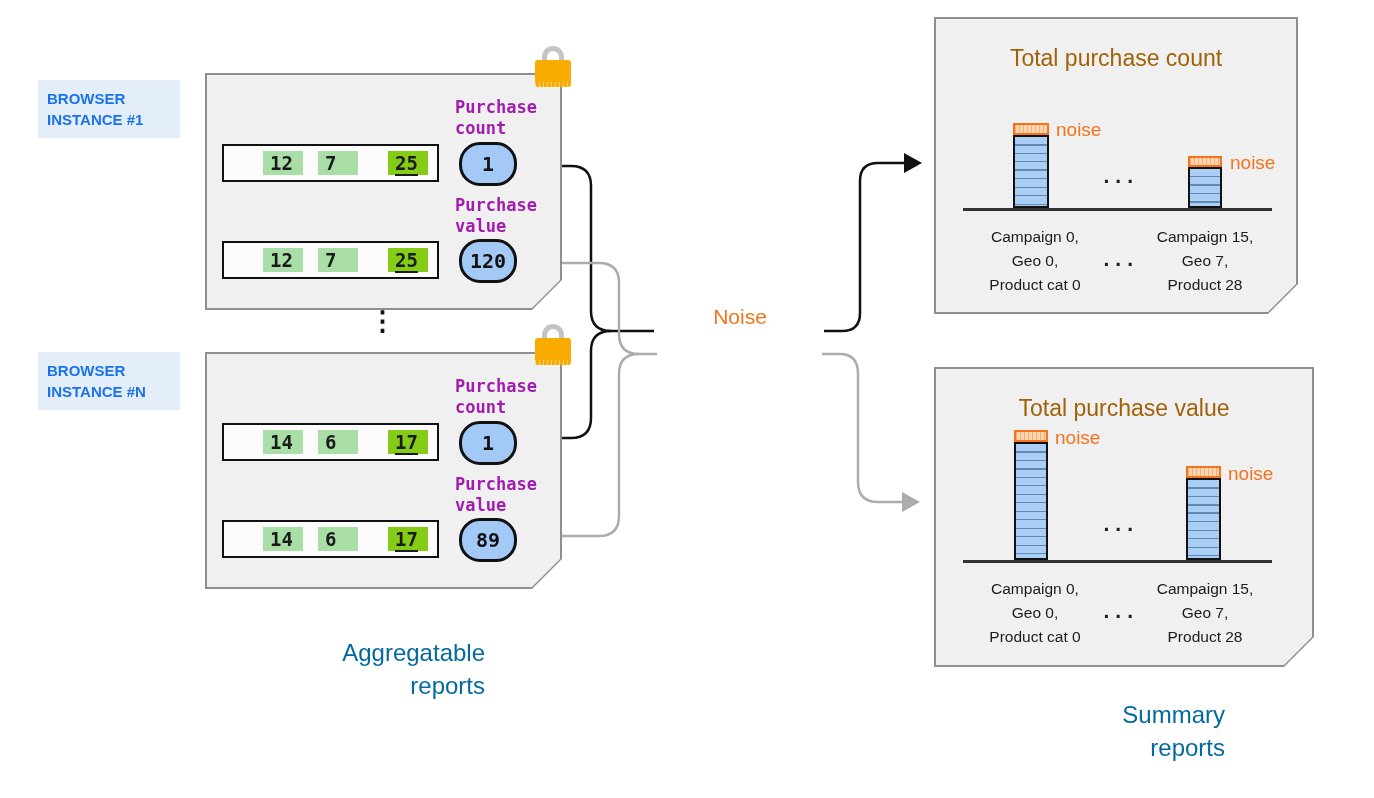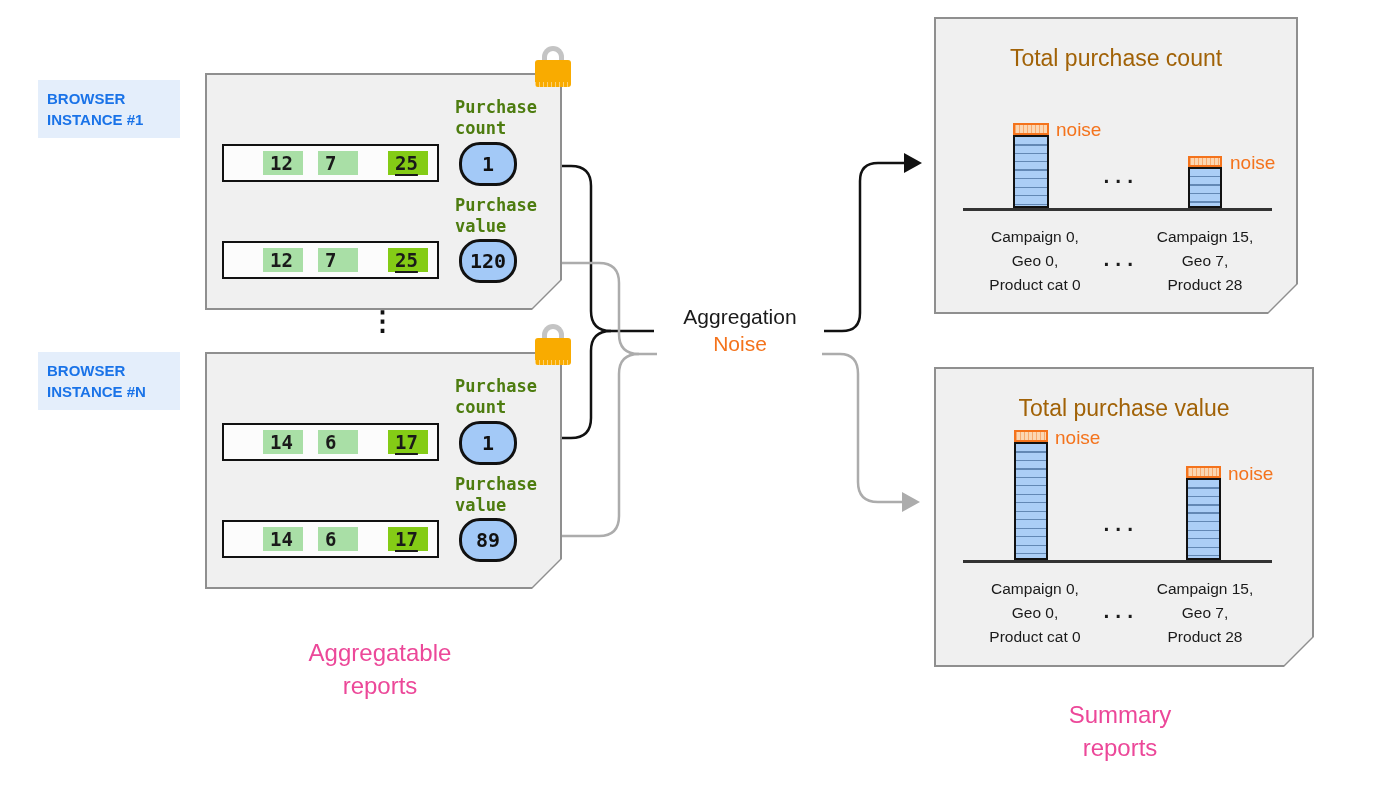--- a/index.html
+++ b/index.html
@@ -32,21 +32,21 @@
     border:2.5px solid #111;box-sizing:border-box;display:flex;align-items:center;
     padding:0 9px 0 7px;}
   .chip{font-family:"DejaVu Sans Mono",monospace;font-weight:bold;font-size:19px;color:#1a1a1a;
     width:40px;box-sizing:border-box;padding:1px 0 1px 7px;}
   .chip.green{background:#A9DFA6;margin-left:32px;}
   .chip.green + .chip.green{margin-left:15px;}
   .chip.yellow{background:#84cc16;margin-left:auto;text-decoration:underline;
     text-decoration-thickness:2px;text-underline-offset:4px;}
 
   .metric-label{position:absolute;left:250px;width:112px;font-family:"DejaVu Sans Mono",monospace;
-    font-weight:bold;font-size:17px;line-height:21px;color:#4d7c0f;}
+    font-weight:bold;font-size:17px;line-height:21px;color:#a21caf;}
   .pill{position:absolute;left:254px;width:58px;height:44px;background:#A3C9F7;border:3px solid #111;
     border-radius:21px;box-sizing:border-box;display:flex;align-items:center;justify-content:center;
     font-family:"DejaVu Sans Mono",monospace;font-weight:bold;font-size:20px;color:#111;}
 
   .vdots{position:absolute;left:369px;top:306px;font-family:"DejaVu Sans Mono",monospace;
     font-weight:bold;font-size:27px;line-height:1.1;color:#111;}
 
   .pipeline{position:absolute;left:648px;top:303px;width:184px;text-align:center;
     font-size:21px;line-height:27px;color:#1a1a1a;}
   .pipeline .noise-step{color:#F4731C;}
@@ -59,22 +59,22 @@
     background-image:repeating-linear-gradient(90deg, rgba(244,115,28,.45) 0 1.5px, rgba(0,0,0,0) 1.5px 4px);}
   .bar{width:100%;box-sizing:border-box;border:2.5px solid #111;border-top-width:2px;
     background-color:#ABCEF6;
     background-image:repeating-linear-gradient(180deg, rgba(0,0,0,0) 0 7px, rgba(59,98,145,.65) 7px 8.5px);}
   .noise-text{position:absolute;color:#F4731C;font-size:19px;}
   .xlabel{position:absolute;width:160px;text-align:center;font-size:15.5px;line-height:24px;
     color:#1a1a1a;white-space:pre-line;}
   .dots{position:absolute;font-family:"DejaVu Sans Mono",monospace;font-weight:bold;
     font-size:18px;letter-spacing:1px;color:#1a1a1a;}
 
-  .section-label{position:absolute;width:210px;text-align:center;font-size:24px;line-height:33px;
-    color:#ec4899;white-space:pre-line;}
+  .section-label{position:absolute;width:210px;text-align:right;font-size:24px;line-height:33px;
+    color:#0369a1;white-space:pre-line;}
 </style>
 </head>
 <body>
 
 <div class="canvas">
 
   <svg class="connector-svg" viewBox="0 0 1374 798" xmlns="http://www.w3.org/2000/svg">
 
     <path d="M519,166 H571 Q591,166 591,186 V311 Q591,331 611,331 H654" fill="none" stroke="#111" stroke-width="2.5"></path>
     <path d="M519,438 H571 Q591,438 591,418 V351 Q591,331 611,331" fill="none" stroke="#111" stroke-width="2.5"></path>
@@ -136,21 +136,20 @@
     <div class="pill" style="top:69px">1</div>
     <div class="metric-label" style="top:122px">Purchase value</div>
     <div class="pill" style="top:166px">89</div>
   </div>
   <div class="lock" style="left:534px;top:324px">
     <div class="shackle"></div>
     <div class="lock-body"></div>
   </div>
 
   <div class="pipeline">
-    <div>Aggregation</div>
     <div class="noise-step">Noise</div>
   </div>
 
   <div class="bevel-card" style="left:934px;top:17px;width:364px;height:297px">
     <div class="card-bg"></div>
     <div class="card-title">Total purchase count</div>
 
     <div class="bar-group" style="left:79px;bottom:106px;width:36px">
       <div class="noise-cap" style="height: 12px;"></div>
       <div class="bar" style="height: 73px;"></div>

